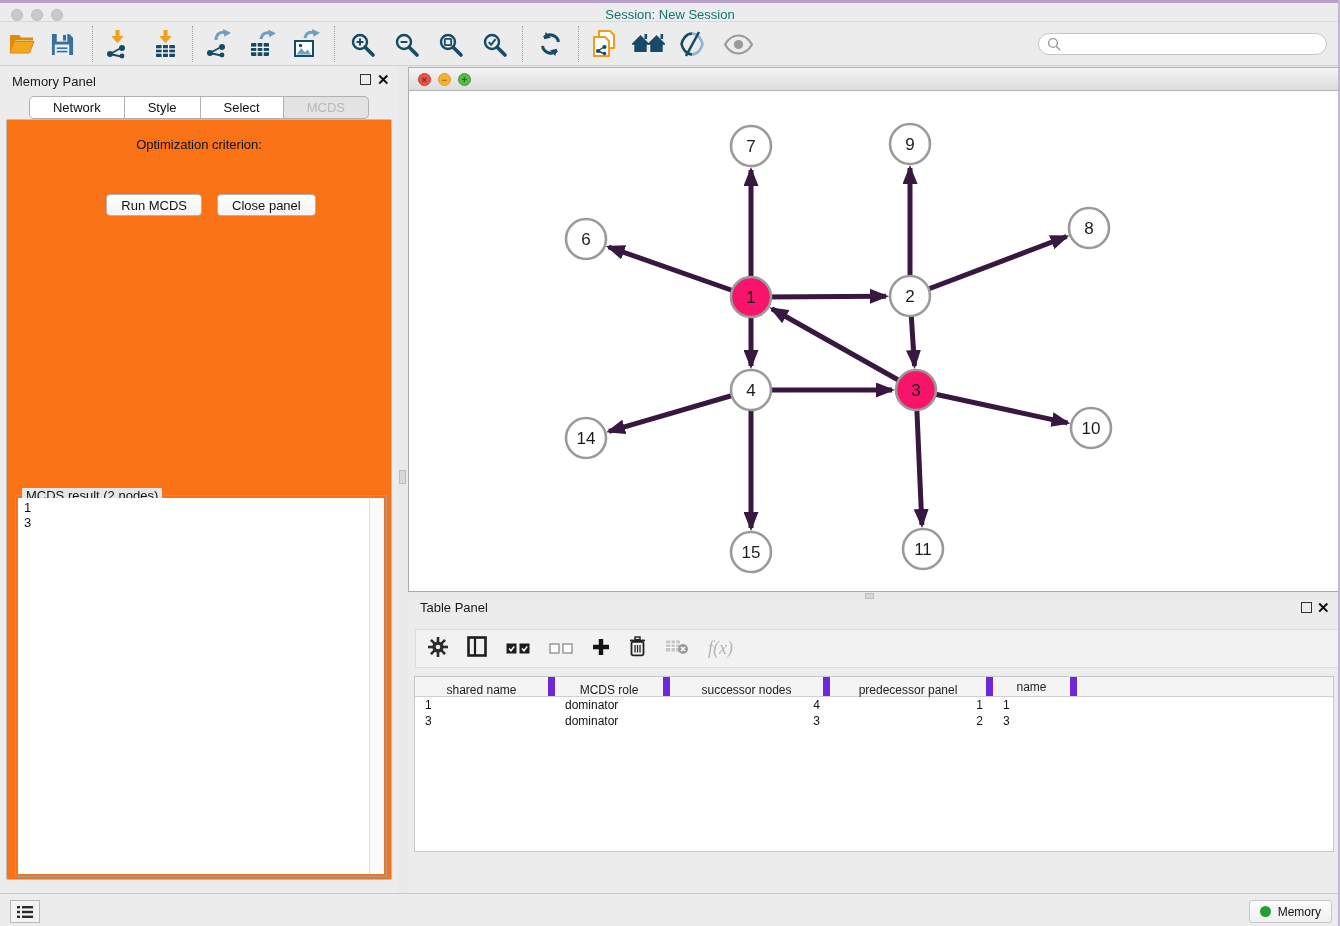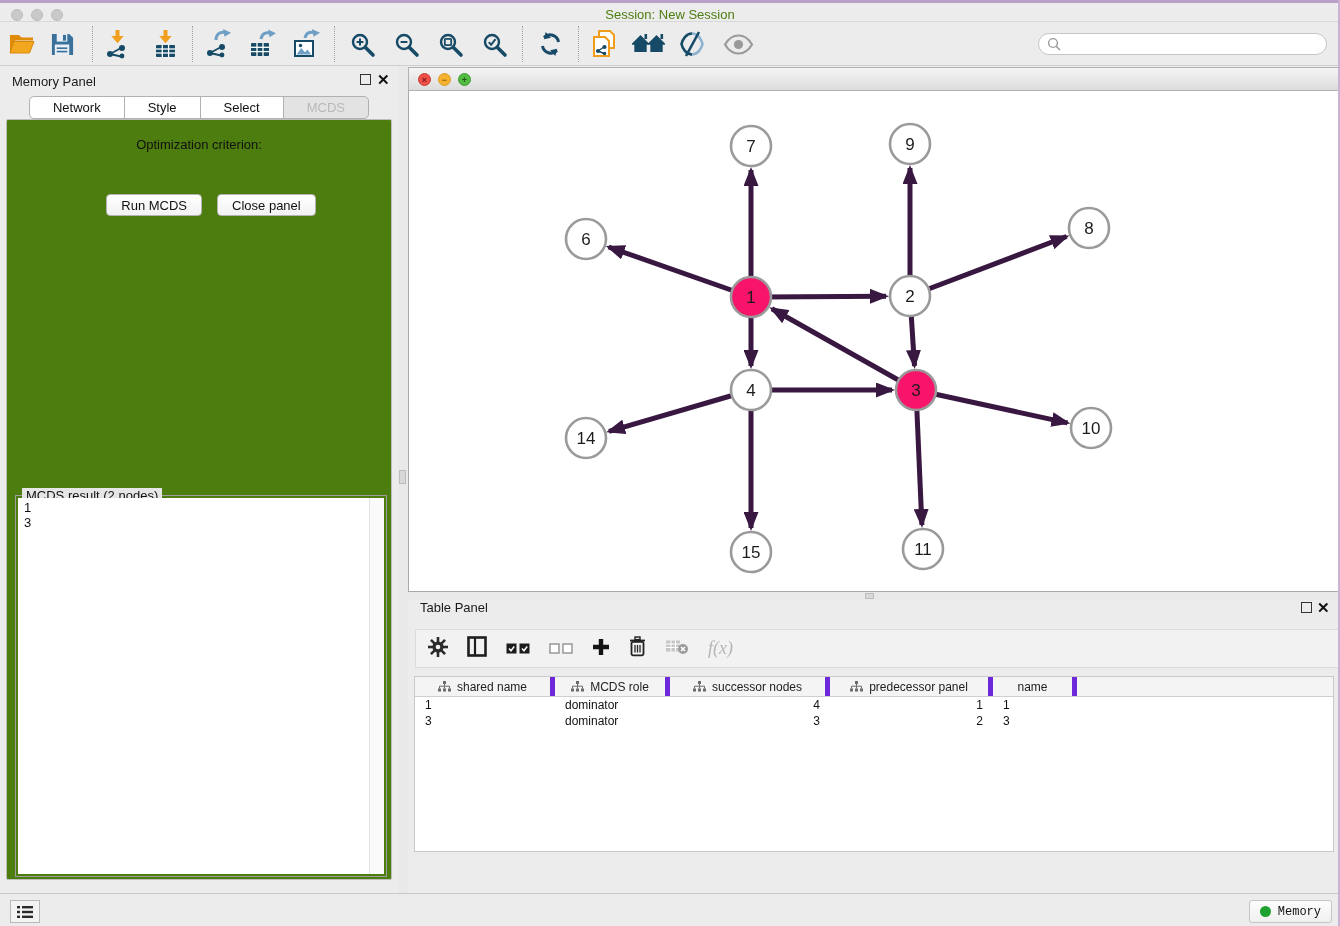--- a/index.html
+++ b/index.html
@@ -5,21 +5,21 @@
   html,body{margin:0;padding:0;background:#555;}
   .screen{position:relative;width:1340px;height:926px;background:#ececec;
     font-family:"Liberation Sans",sans-serif;overflow:hidden;}
 
   
   .titlebar{position:absolute;left:0;top:0;width:100%;height:22px;background:#ececec;
     border-top:3px solid #b9a0c9;border-bottom:1px solid #d9d9d9;box-sizing:border-box;}
   .tl-dot{position:absolute;top:6px;width:12px;height:12px;border-radius:50%;
     background:#c9c9c9;border:1px solid #bcbcbc;box-sizing:border-box;}
   .win-title{position:absolute;top:4px;left:0;width:100%;text-align:center;
-    font-size:13px;color:#4d7c0f;}
+    font-size:13px;color:#0f766e;}
 
   
   .toolbar{position:absolute;left:0;top:22px;width:100%;height:44px;background:#ececec;
     border-bottom:1px solid #cfcfcf;box-sizing:border-box;}
   .tbtn{position:absolute;top:6px;width:32px;height:32px;display:flex;
     align-items:center;justify-content:center;cursor:default;}
   .tsep{position:absolute;top:4px;height:36px;width:0;border-left:1px dotted #a0a0a0;}
   .search{position:absolute;right:13px;top:11px;width:289px;height:22px;border:1px solid #c6c6c6;
     border-radius:12px;background:#fff;display:flex;align-items:center;padding-left:8px;box-sizing:border-box;}
   .search input{border:none;outline:none;flex:1;font-size:12px;background:transparent;
@@ -28,21 +28,21 @@
   
   .cp-header-title{position:absolute;left:12px;top:74px;font-size:13px;color:#1a1a1a;}
   .float-btn{position:absolute;width:9px;height:9px;border:1.5px solid #333;display:inline-block;}
   .close-btn{position:absolute;font-size:15px;font-weight:bold;color:#111;line-height:12px;}
   .tabrow{position:absolute;display:flex;justify-content:center;}
   .tab{font-size:13px;padding:3px 23px;background:#fff;border:1px solid #b1b1b1;
     margin-left:-1px;color:#111;white-space:nowrap;}
   .tab.first{border-radius:5px 0 0 5px;margin-left:0;}
   .tab.last{border-radius:0 5px 5px 0;}
   .tab.active{background:#e3e3e3;color:#b9b9b9;}
-  .cp-content{position:absolute;left:6px;top:119px;width:386px;height:761px;background:#4d7c0f;
+  .cp-content{position:absolute;left:6px;top:119px;width:386px;height:761px;background:#f97316;
     border:1px solid #bdbdbd;box-sizing:border-box;border-radius:2px;}
   .opt-label{position:absolute;left:0;top:17px;width:100%;text-align:center;font-size:13px;color:#111;}
   .select{position:absolute;left:38px;right:32px;top:41px;height:22px;background:#fff;
     border:1px solid #b7b7b7;border-radius:4px;font-size:13px;display:flex;align-items:center;
     padding:0 10px;box-sizing:border-box;color:#111;}
   .select .stepper{position:absolute;right:7px;top:4px;}
   .btnrow{position:absolute;left:12px;top:74px;width:100%;display:flex;justify-content:center;gap:15px;}
   .btn{height:22px;border:1px solid #b3b3b3;border-radius:4px;background:linear-gradient(#ffffff,#f2f2f2);
     font-size:13px;color:#111;padding:0 14px;display:flex;align-items:center;font-family:"Liberation Sans",sans-serif;}
   .result-group{position:absolute;left:8px;top:375px;width:370px;height:380px;border:1px solid #9e9e9e;}
@@ -68,28 +68,28 @@
 
   
   .tp-header-title{position:absolute;left:420px;top:600px;font-size:13px;color:#1a1a1a;}
   .tp-toolbar{position:absolute;left:415px;top:629px;width:1057px;height:39px;background:#f2f2f2;
     border:1px solid #dcdcdc;box-sizing:border-box;display:flex;align-items:center;gap:19px;padding-left:12px;}
   .fx{font-family:"Liberation Serif",serif;font-style:italic;font-size:18px;color:#b5b5b5;}
   .ntable{position:absolute;left:414px;top:676px;width:920px;height:176px;background:#fff;
     border:1px solid #c9c9c9;box-sizing:border-box;overflow:hidden;}
   .thead{display:flex;height:19px;background:#f4f4f4;border-bottom:1px solid #cfcfcf;}
   .th{display:flex;align-items:center;justify-content:center;gap:6px;font-size:12px;color:#222;
-    border-right:5px solid #6d28d9;box-sizing:border-box;height:19px;white-space:nowrap;}
+    border-right:7px solid #6d28d9;box-sizing:border-box;height:19px;white-space:nowrap;flex-direction:column;}
   .trow{display:flex;height:16px;align-items:center;}
   .td{font-size:12px;color:#111;box-sizing:border-box;padding:0 10px;white-space:nowrap;overflow:hidden;}
   .tp-tabs{position:absolute;left:408px;top:863px;right:0;display:flex;justify-content:center;}
 
   
   .statusbar{position:absolute;left:0;bottom:0;width:100%;height:33px;background:#ececec;
-    border-top:1px solid #c9c9c9;box-sizing:border-box;font-family:Liberation Mono, monospace;}
+    border-top:1px solid #c9c9c9;box-sizing:border-box;}
   .sb-left-btn{position:absolute;left:10px;top:6px;width:30px;height:23px;border:1px solid #b9b9b9;
     background:#f3f3f3;display:flex;align-items:center;justify-content:center;box-sizing:border-box;}
   .memory-btn{position:absolute;right:8px;top:6px;height:23px;border:1px solid #c6c6c6;border-radius:3px;
     background:linear-gradient(#fcfcfc,#f0f0f0);display:flex;align-items:center;gap:7px;
     padding:0 10px;font-size:12px;color:#111;box-sizing:border-box;}
   .mem-dot{width:11px;height:11px;border-radius:50%;background:#1ea12f;}
   .purple-right{position:absolute;right:0;top:0;width:2px;height:100%;background:#c9b2d6;}
 </style>
 </head>
 <body>

